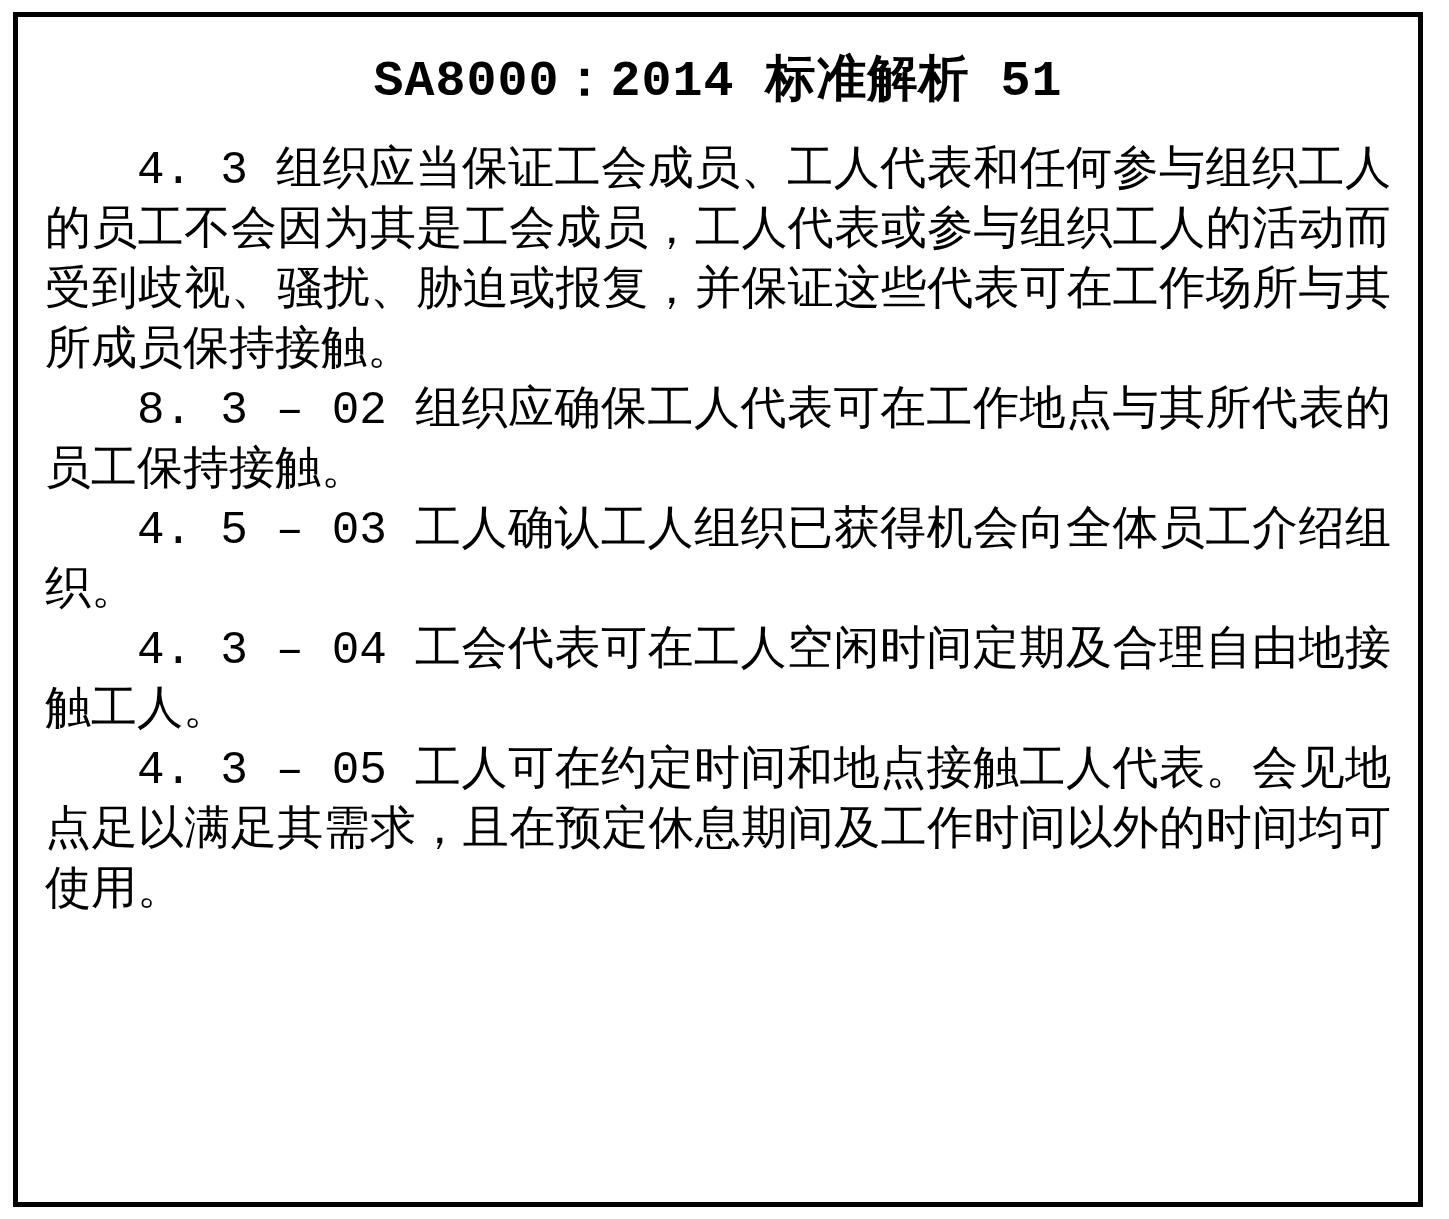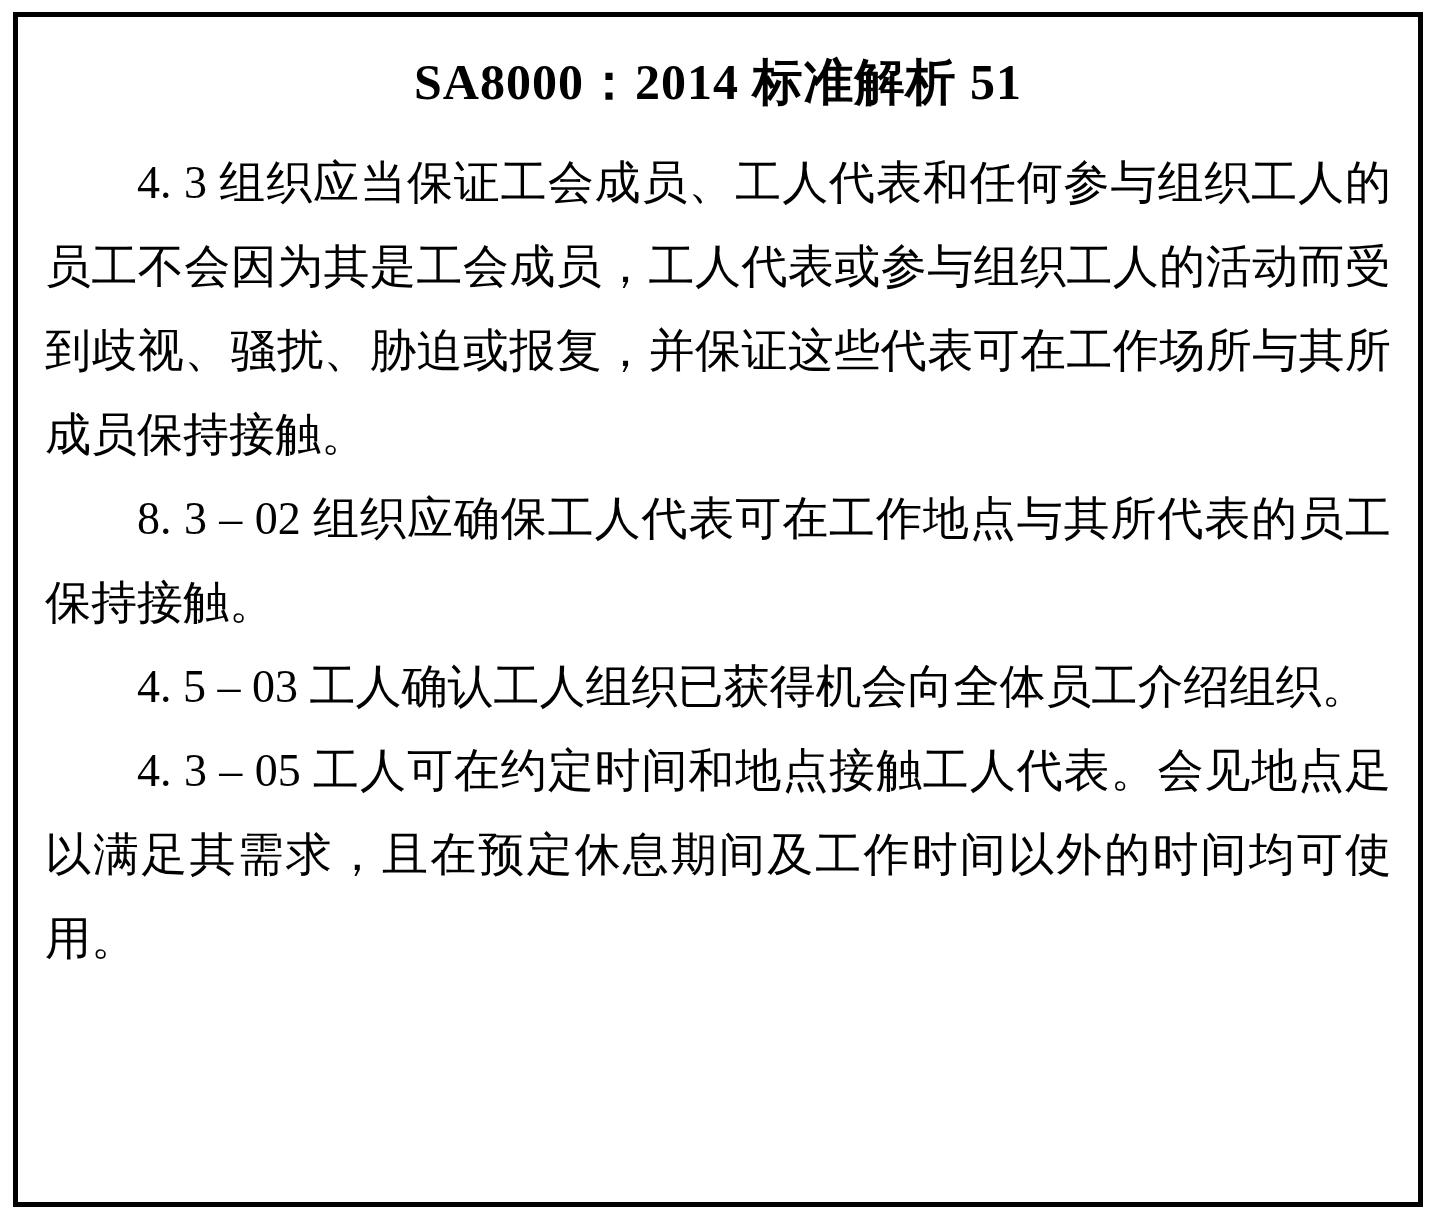--- a/index.html
+++ b/index.html
@@ -6,21 +6,21 @@
     margin: 0;
     padding: 0;
     background: #ffffff;
   }
   .page {
     position: relative;
     width: 1449px;
     height: 1219px;
     background: #ffffff;
     color: #000000;
-    font-family: Liberation Serif, serif;
+    font-family: Liberation Mono, monospace;
     overflow: hidden;
   }
   .frame {
     position: absolute;
     left: 13px;
     top: 12px;
     width: 1410px;
     height: 1195px;
     box-sizing: border-box;
     border: 5px solid #000000;
@@ -32,33 +32,34 @@
     text-align: center;
     font-weight: bold;
     font-size: 50px;
     line-height: 90px;
     letter-spacing: 1px;
     white-space: nowrap;
   }
   .doc-body p {
     margin: 0;
     font-size: 46px;
-    line-height: 84px;
+    line-height: 60px;
     text-align: justify;
     text-justify: inter-character;
     text-indent: 2em;
     word-break: break-all;
   }
 </style>
 </head>
 <body>
 
 <div class="page">
   <div class="frame">
     <h1 class="doc-title">SA8000：2014 标准解析 51</h1>
     <div class="doc-body">
       <p>4. 3 组织应当保证工会成员、工人代表和任何参与组织工人的员工不会因为其是工会成员，工人代表或参与组织工人的活动而受到歧视、骚扰、胁迫或报复，并保证这些代表可在工作场所与其所成员保持接触。</p>
       <p>8. 3 – 02 组织应确保工人代表可在工作地点与其所代表的员工保持接触。</p>
       <p>4. 5 – 03 工人确认工人组织已获得机会向全体员工介绍组织。</p>
+      <p>4. 3 – 04 工会代表可在工人空闲时间定期及合理自由地接触工人。</p>
       <p>4. 3 – 05 工人可在约定时间和地点接触工人代表。会见地点足以满足其需求，且在预定休息期间及工作时间以外的时间均可使用。</p>
     </div>
   </div>
 </div>
 
 </body></html>

